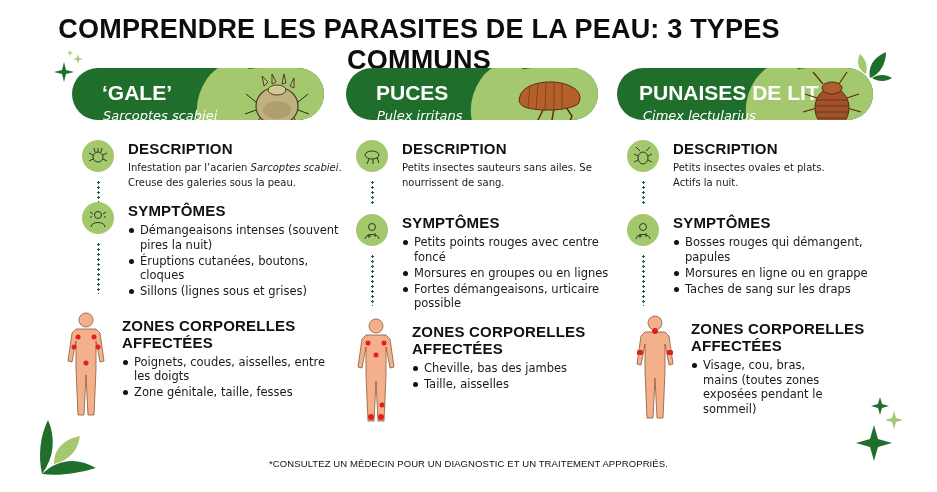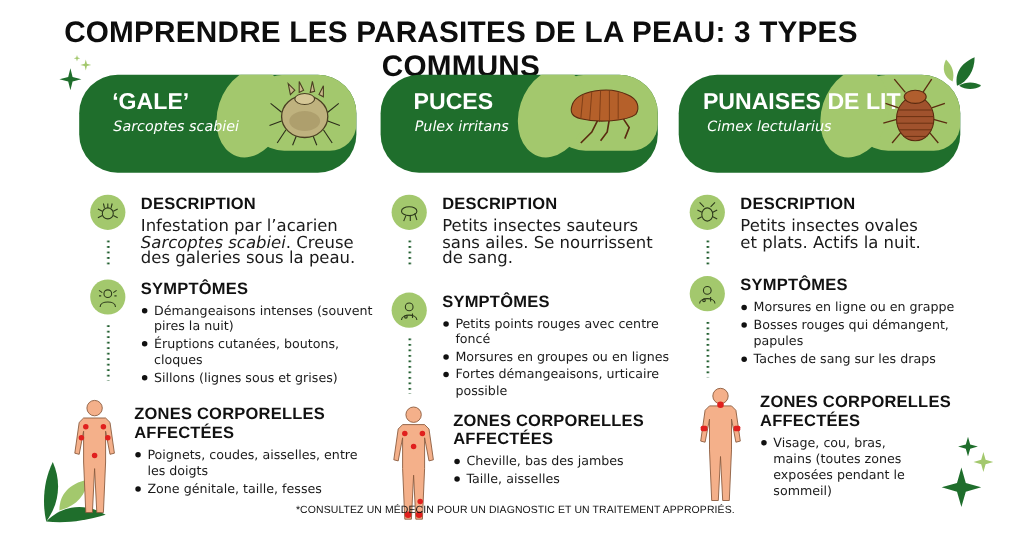--- a/index.html
+++ b/index.html
@@ -11,21 +11,21 @@
     font-family: "Liberation Sans", sans-serif; font-weight: 700; font-size: 27px;
     letter-spacing: 0.2px; color: #0d0d0d;
   }
 
   .col { position: absolute; top: 68px; width: 280px; }
   .col.c1 { left: 72px; }
   .col.c2 { left: 346px; }
   .col.c3 { left: 617px; }
 
   .pill {
-    position: relative; height: 89px; width: 252px; border-radius: 35px;
+    position: relative; height: 52px; width: 252px; border-radius: 35px;
     background: #1f6e2c; overflow: hidden;
   }
   .pill .light {
     position: absolute; right: 0; top: 0; width: 100px; height: 69px;
     background: #a3c86d; border-radius: 50px 35px 35px 50px;
   }
   .pill .light::before {
     content: ""; position: absolute; left: -26px; top: -6px; width: 60px; height: 82px;
     background: #a3c86d; border-radius: 50%; transform: rotate(18deg);
   }
@@ -47,21 +47,21 @@
   }
   .dots {
     position: absolute; left: 25px; width: 3px;
     background-image: radial-gradient(circle, #1f5d2d 1.1px, transparent 1.3px);
     background-size: 3px 5px;
   }
   .sec-title {
     font-family: "Liberation Sans", sans-serif; font-weight: 700; font-size: 15px; color: #111;
     letter-spacing: 0.2px;
   }
-  .sec-text { font-size: 15px; line-height: 14.5px; color: #1a1a1a; margin-top: 4px; }
+  .sec-text { font-size: 10px; line-height: 14.5px; color: #1a1a1a; margin-top: 4px; }
   .bullets { list-style: none; margin-top: 4px; }
   .bullets li {
     position: relative; padding-left: 12px; font-size: 11.5px; line-height: 14.5px; color: #1a1a1a;
     margin-bottom: 1.5px;
   }
   .bullets li::before {
     content: ""; position: absolute; left: 1px; top: 5px; width: 5px; height: 5px;
     border-radius: 50%; background: #111;
   }
 
@@ -319,22 +319,22 @@
             <circle cx="10" cy="7" r="3.5"></circle>
             <path d="M3 19 C3 13 17 13 17 19"></path>
             <circle cx="7" cy="16" r="1.2"></circle>
             <path d="M13 13 L13 17"></path>
           </g>
         </svg>
     </div>
     <div class="dots" style="top:40px;height:52px"></div>
     <div class="sec-title">SYMPTÔMES</div>
     <ul class="bullets">
+      <li>Bosses rouges qui démangent, papules</li>
       <li>Morsures en ligne ou en grappe</li>
-      <li>Bosses rouges qui démangent, papules</li>
       <li>Taches de sang sur les draps</li>
     </ul>
   </div>
 
   <div class="zones" style="margin-top:24px;left:12px;width:250px">
     <svg class="body-fig" width="52" height="110" viewBox="0 0 52 110">
       <g fill="#f4b08a" stroke="#8a5a3c" stroke-width="0.8">
         <circle cx="26" cy="9" r="7"></circle>
         <path d="M16 18 L36 18 L40 22 L44 50 L40 51 L36 30 L36 58 L34 104 L28 104 L26 64 L24 104 L18 104 L16 58 L16 30 L12 51 L8 50 L12 22 Z"></path>
       </g>

